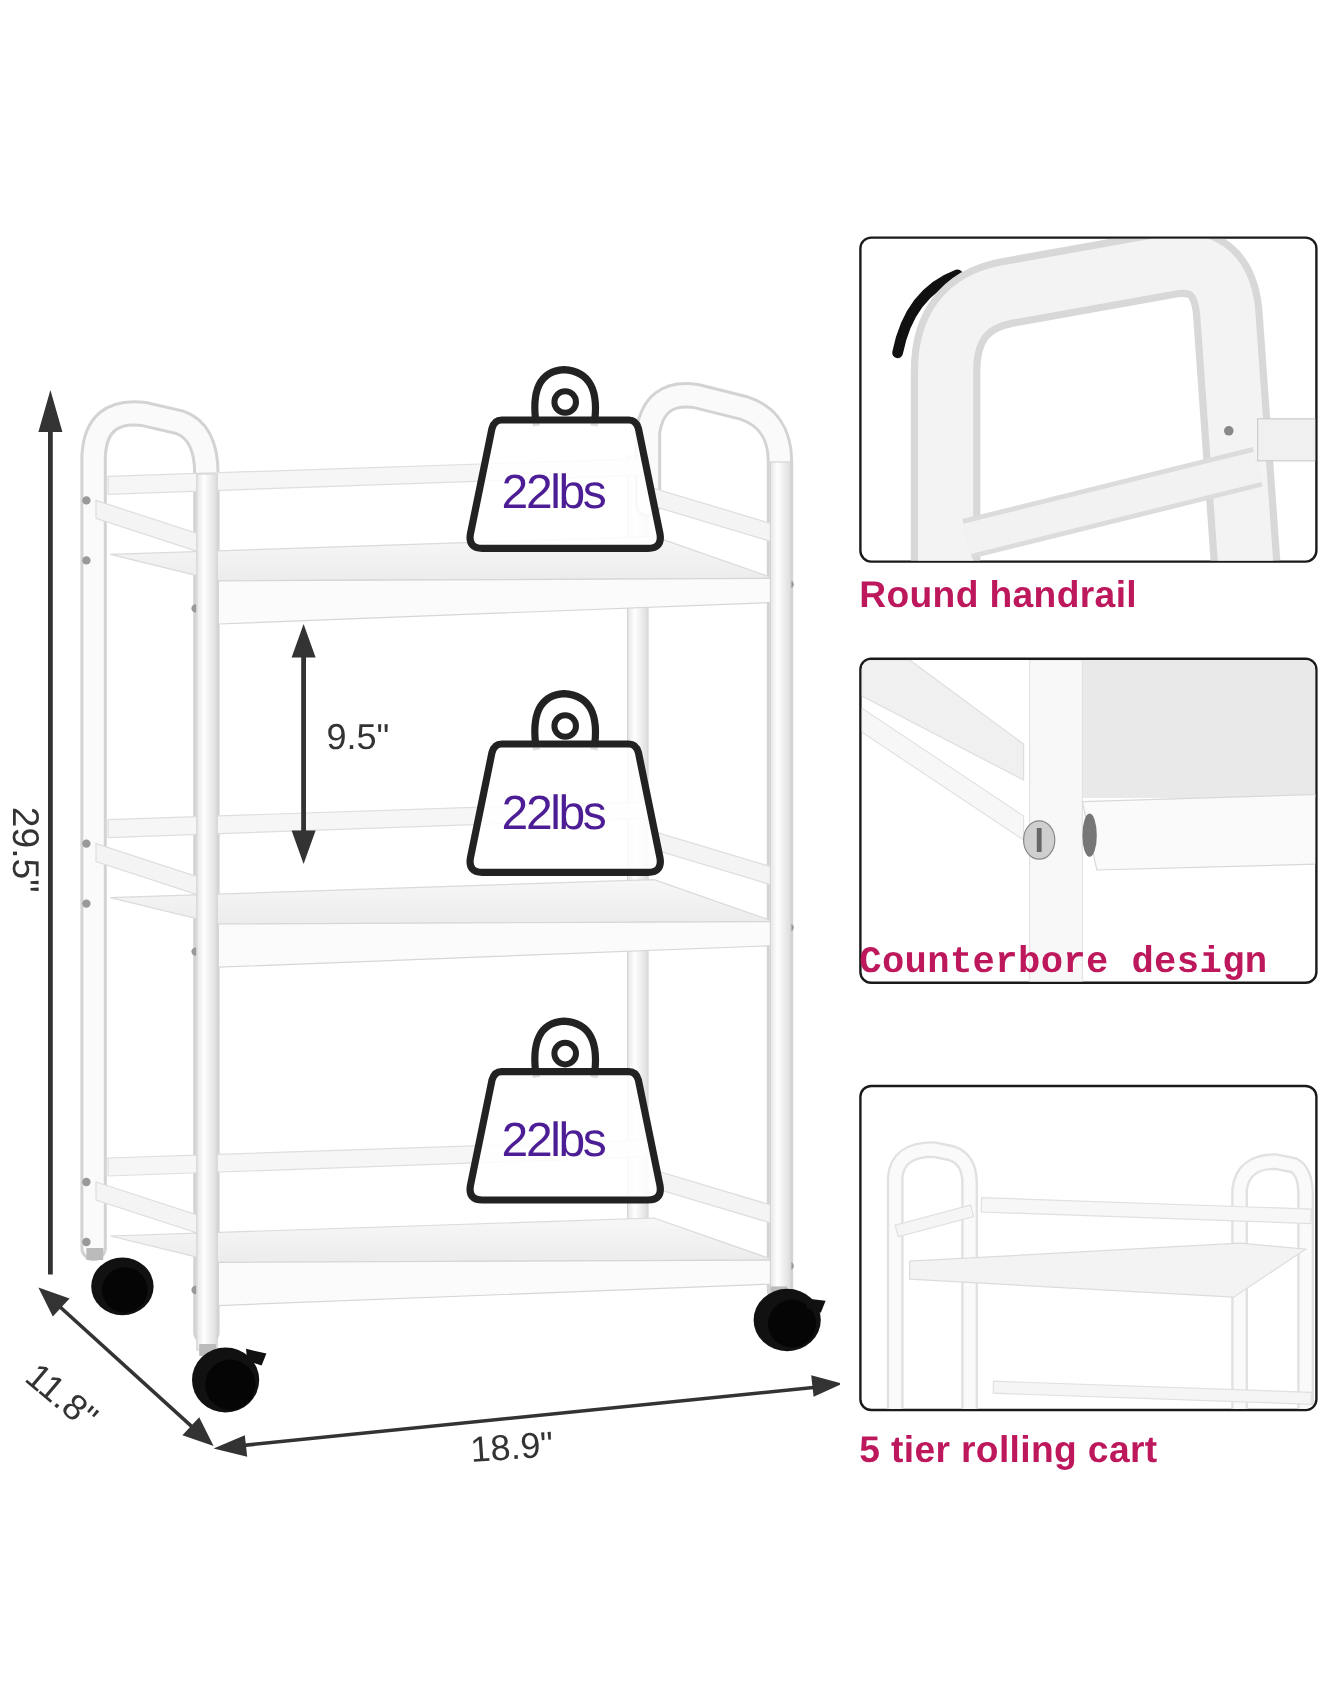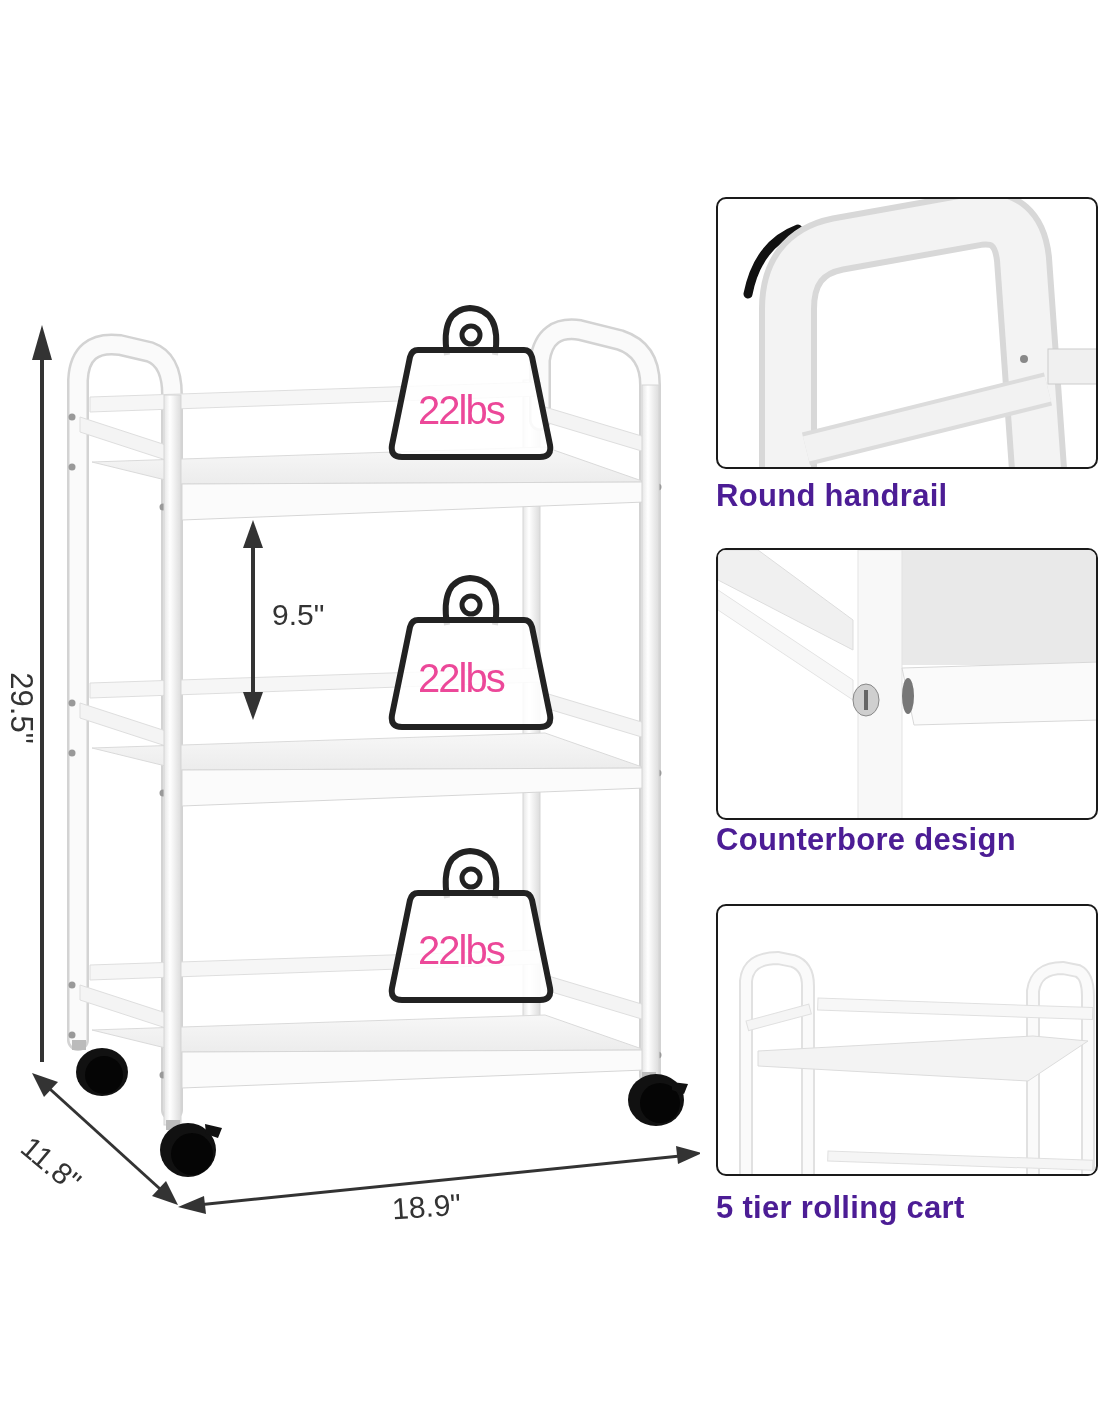--- a/index.html
+++ b/index.html
@@ -4,22 +4,22 @@
 <style>
   html, body { margin:0; padding:0; background:#ffffff; }
   body { width:1100px; height:1422px; position:relative; overflow:hidden;
          font-family:"Liberation Sans", sans-serif; color:#333; }
   #cart-svg { position:absolute; left:0; top:0; }
   .dim-text { position:absolute; font-family:"Liberation Sans", sans-serif; color:#333; font-size:31px; white-space:nowrap; }
   .detail-panel { position:absolute; left:716px; width:382px; border:2px solid #1a1a1a; border-radius:10px;
                   background:#fff; overflow:hidden; box-sizing:border-box; }
   .detail-panel svg { position:absolute; left:0; top:0; }
   .caption { position:absolute; left:716px; font-family:"Liberation Sans", sans-serif; font-weight:bold;
-             font-size:31px; color:#4c1d95; letter-spacing:0.3px; white-space:nowrap; }
-  .weight-label { position:absolute; font-family:"Liberation Sans", sans-serif; font-size:40px; color:#ec4899;
+             font-size:31px; color:#be185d; letter-spacing:0.3px; white-space:nowrap; }
+  .weight-label { position:absolute; font-family:"Liberation Sans", sans-serif; font-size:40px; color:#4c1d95;
                   letter-spacing:-2px; white-space:nowrap; }
 </style>
 </head>
 <body>
 
 <svg id="cart-svg" width="700" height="1300" viewBox="0 0 700 1300">
   <defs>
     <linearGradient id="tubeV" x1="0" x2="1" y1="0" y2="0">
       <stop offset="0" stop-color="#e6e6e6"></stop>
       <stop offset="0.35" stop-color="#ffffff"></stop>
@@ -170,21 +170,21 @@
     <rect x="180" y="0" width="202" height="115" fill="#e9e9e9"></rect>
     <polygon points="0,0 40,0 135,70 135,100 0,30" fill="#f0f0f0" stroke="#ddd"></polygon>
     <polygon points="0,40 135,130 135,150 0,60" fill="#f7f7f7" stroke="#e3e3e3"></polygon>
     <rect x="140" y="0" width="44" height="272" fill="#f8f8f8" stroke="#e3e3e3"></rect>
     <polygon points="184,118 382,112 382,170 196,175" fill="#fafafa" stroke="#d8d8d8"></polygon>
     <ellipse cx="148" cy="150" rx="13" ry="16" fill="#cfcfcf" stroke="#888"></ellipse>
     <rect x="146" y="140" width="4" height="20" fill="#666"></rect>
     <ellipse cx="190" cy="146" rx="6" ry="18" fill="#777"></ellipse>
   </svg>
 </div>
-<div class="caption" style="top:822px;">Counterbore design</div>
+<div class="caption" style="top:785px;font-family:Liberation Mono, monospace;">Counterbore design</div>
 
 <div class="detail-panel" style="top:904px; height:272px;">
   <svg width="382" height="272" viewBox="0 0 382 272">
     <g fill="none" stroke="#e1e1e1" stroke-width="14">
       <path d="M28,272 L28,75 Q30,52 60,52 L75,55 Q90,60 90,80 L90,272"></path>
       <path d="M315,272 L315,85 Q318,62 345,62 L360,65 Q370,70 370,90 L370,272"></path>
     </g>
     <g fill="none" stroke="#fafafa" stroke-width="10">
       <path d="M28,272 L28,75 Q30,52 60,52 L75,55 Q90,60 90,80 L90,272"></path>
       <path d="M315,272 L315,85 Q318,62 345,62 L360,65 Q370,70 370,90 L370,272"></path>

